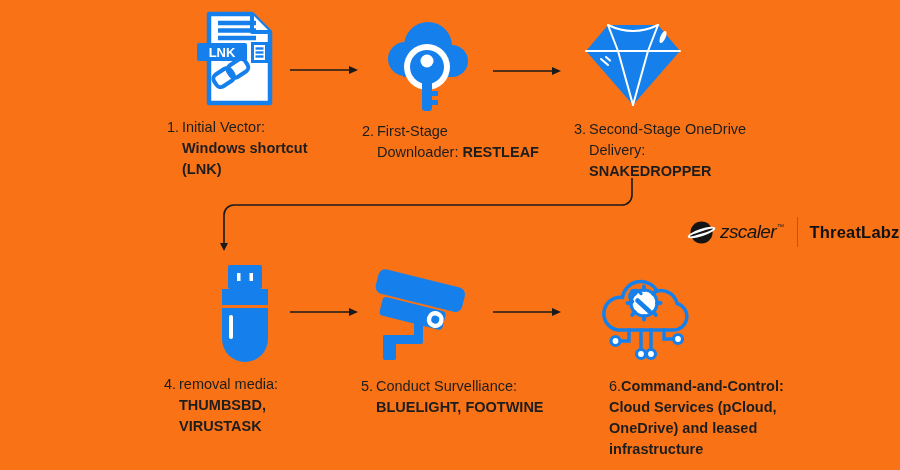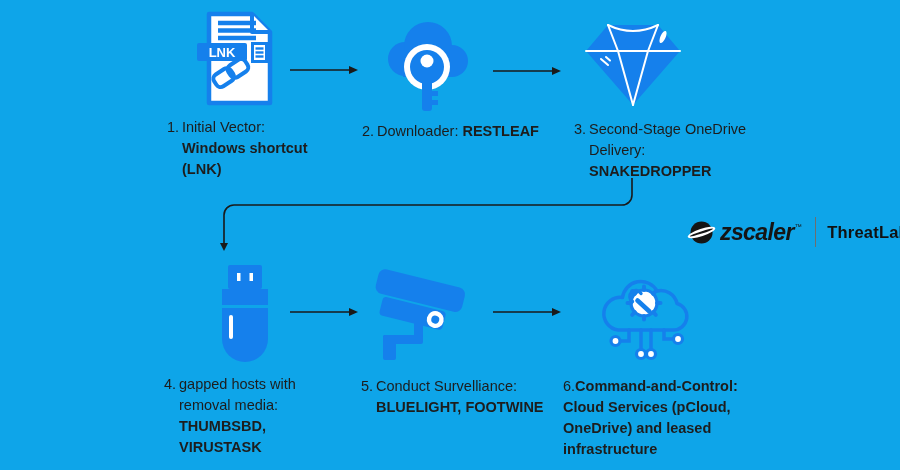--- a/index.html
+++ b/index.html
@@ -1,30 +1,30 @@
 <!DOCTYPE html>
 <html><head>
 <meta charset="utf-8">
 <style>
   html,body{margin:0;padding:0;background:#fff;}
   #canvas{
-    position:relative;width:900px;height:470px;background:#0ea5e9;overflow:hidden;
+    position:relative;width:900px;height:470px;background:#f97316;overflow:hidden;
     font-family:"Liberation Sans", sans-serif;color:#1d1d1d;
   }
   svg{overflow:visible;display:block;}
   .abs{position:absolute;}
   .step-label{position:absolute;display:flex;font-size:14.5px;line-height:21px;color:#1d1d1d;}
   .step-label .num{width:15px;flex:none;font-weight:400;}
   .line{white-space:nowrap;}
   .b{font-weight:400;}
   .r{font-weight:700;}
-  .step6{display:block;width:216px;}
+  .step6{display:block;width:216px;margin-left:46px;}
   .step6 .b{font-weight:700;}
   .brand{position:absolute;left:689px;top:216px;display:flex;align-items:center;height:32px;}
-  .zs-word{font-size:23px;font-weight:700;font-style:italic;letter-spacing:-0.6px;color:#151515;margin-left:6px;}
+  .zs-word{font-size:19px;font-weight:400;font-style:italic;letter-spacing:-0.6px;color:#151515;margin-left:6px;}
   .zs-tm{font-size:7px;font-weight:400;font-style:normal;vertical-align:super;color:#151515;margin-left:1px;position:relative;top:-6px;}
   .brand-divider{width:1.5px;height:30px;background:#6e6e6e;margin:0 11px 0 13px;}
   .tl-word{font-size:16.5px;font-weight:700;letter-spacing:0.2px;color:#111;}
 </style>
 </head>
 <body>
 
 <div id="canvas">
 
   <svg class="abs" style="left:196px;top:12px" width="80" height="94" viewBox="-4 0 80 94">
@@ -88,20 +88,21 @@
     <div>
       <div class="line"><span class="b">Initial Vector:</span></div>
       <div class="line"><span class="r">Windows shortcut</span></div>
       <div class="line"><span class="r">(LNK)</span></div>
     </div>
   </div>
 
   <div class="step-label" style="left:362px;top:121px">
     <span class="num">2.</span>
     <div>
+      <div class="line"><span class="b">First-Stage</span></div>
       <div class="line"><span class="b">Downloader:</span><span class="r"> RESTLEAF</span></div>
     </div>
   </div>
 
   <div class="step-label" style="left:574px;top:119px">
     <span class="num">3.</span>
     <div>
       <div class="line"><span class="b">Second-Stage OneDrive</span></div>
       <div class="line"><span class="b">Delivery:</span></div>
       <div class="line"><span class="r">SNAKEDROPPER</span></div>
@@ -181,21 +182,20 @@
         <line x1="57.2" y1="30.8" x2="59.8" y2="28.2"></line>
       </g>
       <path d="M45 30.5 a6 6 0 1 0 -8.5 8" fill="none" stroke="#1580EC" stroke-width="3.4" stroke-linecap="round"></path>
       <line x1="41.5" y1="37.5" x2="53.5" y2="48.5" stroke="#1580EC" stroke-width="4.6" stroke-linecap="round"></line>
     </g>
   </svg>
 
   <div class="step-label" style="left:164px;top:374px">
     <span class="num">4.</span>
     <div>
-      <div class="line"><span class="b">gapped hosts with</span></div>
       <div class="line"><span class="b">removal media:</span></div>
       <div class="line"><span class="r">THUMBSBD,</span></div>
       <div class="line"><span class="r">VIRUSTASK</span></div>
     </div>
   </div>
 
   <div class="step-label" style="left:361px;top:376px">
     <span class="num">5.</span>
     <div>
       <div class="line"><span class="b">Conduct Survelliance:</span></div>

